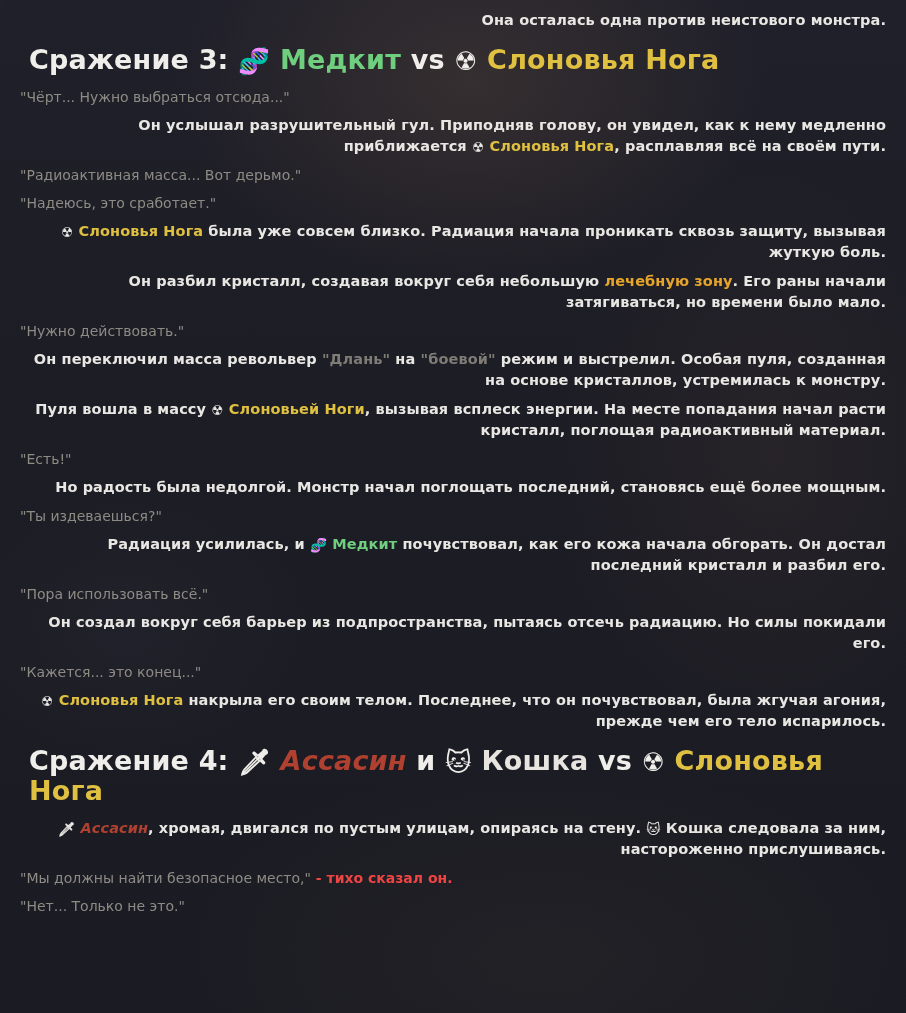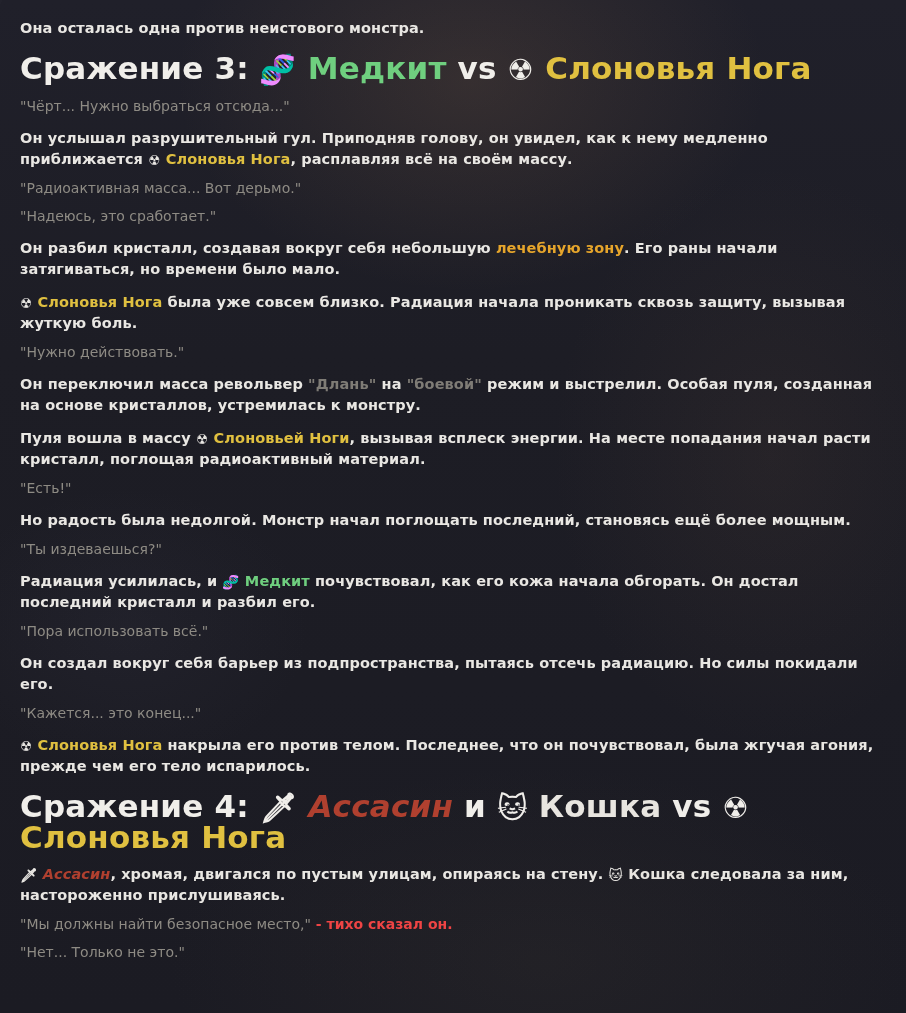--- a/index.html
+++ b/index.html
@@ -46,41 +46,42 @@
   .top-cut {
     height: 6px;
     overflow: hidden;
     color: #d8d6d2;
     font-size: 14px;
     line-height: 18px;
     opacity: .55;
     margin: 0 0 2px 0;
   }
   p.para {
-    margin: 12px 0 8px 0;
+    margin: 4px 0 8px 0;
     font-size: 14.5px;
     line-height: 21px;
     font-weight: bold;
     color: #e9e7e3;
     letter-spacing: .1px;
+    text-align: right;
   }
   p.quote {
     margin: 0 0 8px 0;
     font-size: 14px;
     line-height: 20px;
     color: #8e8b84;
     font-weight: normal;
   }
   p.quote .said {
     color: #ef4444;
     font-weight: bold;
   }
   h2.heading {
-    margin: 14px 0 12px 0;
-    font-size: 31px;
+    margin: 14px 0 12px 9px;
+    font-size: 27px;
     line-height: 30px;
     font-weight: bold;
     color: #f0eeea;
     letter-spacing: .2px;
   }
   .emoji {
     font-family: "DejaVu Sans", sans-serif;
     font-size: 0.95em;
     display: inline-block;
     transform: translateY(1px);
@@ -102,34 +103,34 @@
 <body>
 
 <div class="bg-art"></div>
 
 <div class="page">
   <div class="top-cut">в воздухе растворялась последняя искра.</div>
   <div id="blocks">
       <p class="para"><span>Она осталась одна против неистового монстра.</span></p>
       <h2 class="heading"><span>Сражение 3: </span><span class="emoji">🧬</span><span class="name-medkit"> Медкит</span><span class="vs"> vs </span><span class="emoji">☢</span><span class="name-leg"> Слоновья Нога</span></h2>
       <p class="quote"><span>"Чёрт... Нужно выбраться отсюда..."</span></p>
-      <p class="para"><span>Он услышал разрушительный гул. Приподняв голову, он увидел, как к нему медленно приближается </span><span class="emoji">☢</span><span class="name-leg"> Слоновья Нога</span><span>, расплавляя всё на своём массу.</span></p>
+      <p class="para"><span>Он услышал разрушительный гул. Приподняв голову, он увидел, как к нему медленно приближается </span><span class="emoji">☢</span><span class="name-leg"> Слоновья Нога</span><span>, расплавляя всё на своём пути.</span></p>
       <p class="quote"><span>"Радиоактивная масса... Вот дерьмо."</span></p>
       <p class="quote"><span>"Надеюсь, это сработает."</span></p>
+      <p class="para"><span class="emoji">☢</span><span class="name-leg"> Слоновья Нога</span><span> была уже совсем близко. Радиация начала проникать сквозь защиту, вызывая жуткую боль.</span></p>
       <p class="para"><span>Он разбил кристалл, создавая вокруг себя небольшую </span><span class="heal-zone">лечебную зону</span><span>. Его раны начали затягиваться, но времени было мало.</span></p>
-      <p class="para"><span class="emoji">☢</span><span class="name-leg"> Слоновья Нога</span><span> была уже совсем близко. Радиация начала проникать сквозь защиту, вызывая жуткую боль.</span></p>
       <p class="quote"><span>"Нужно действовать."</span></p>
       <p class="para"><span>Он переключил масса револьвер </span><span class="term">"Длань"</span><span> на </span><span class="term">"боевой"</span><span> режим и выстрелил. Особая пуля, созданная на основе кристаллов, устремилась к монстру.</span></p>
       <p class="para"><span>Пуля вошла в массу </span><span class="emoji">☢</span><span class="name-leg"> Слоновьей Ноги</span><span>, вызывая всплеск энергии. На месте попадания начал расти кристалл, поглощая радиоактивный материал.</span></p>
       <p class="quote"><span>"Есть!"</span></p>
       <p class="para"><span>Но радость была недолгой. Монстр начал поглощать последний, становясь ещё более мощным.</span></p>
       <p class="quote"><span>"Ты издеваешься?"</span></p>
       <p class="para"><span>Радиация усилилась, и </span><span class="emoji">🧬</span><span class="name-medkit"> Медкит</span><span> почувствовал, как его кожа начала обгорать. Он достал последний кристалл и разбил его.</span></p>
       <p class="quote"><span>"Пора использовать всё."</span></p>
       <p class="para"><span>Он создал вокруг себя барьер из подпространства, пытаясь отсечь радиацию. Но силы покидали его.</span></p>
       <p class="quote"><span>"Кажется... это конец..."</span></p>
-      <p class="para"><span class="emoji">☢</span><span class="name-leg"> Слоновья Нога</span><span> накрыла его против телом. Последнее, что он почувствовал, была жгучая агония, прежде чем его тело испарилось.</span></p>
+      <p class="para"><span class="emoji">☢</span><span class="name-leg"> Слоновья Нога</span><span> накрыла его своим телом. Последнее, что он почувствовал, была жгучая агония, прежде чем его тело испарилось.</span></p>
       <h2 class="heading"><span>Сражение 4: </span><span class="emoji">🗡</span><span class="name-assassin"> Ассасин</span><span class="conj"> и </span><span class="emoji">🐱</span><span class="name-cat"> Кошка</span><span class="vs"> vs </span><span class="emoji">☢</span><span class="name-leg"> Слоновья Нога</span></h2>
       <p class="para"><span class="emoji">🗡</span><span class="name-assassin"> Ассасин</span><span>, хромая, двигался по пустым улицам, опираясь на стену. </span><span class="emoji">🐱</span><span class="name-cat"> Кошка</span><span> следовала за ним, настороженно прислушиваясь.</span></p>
       <p class="quote"><span>"Мы должны найти безопасное место,"</span><span class="said"> - тихо сказал он.</span></p>
       <p class="quote"><span>"Нет... Только не это."</span></p>
     </div>
 </div>
 
 </body></html>

